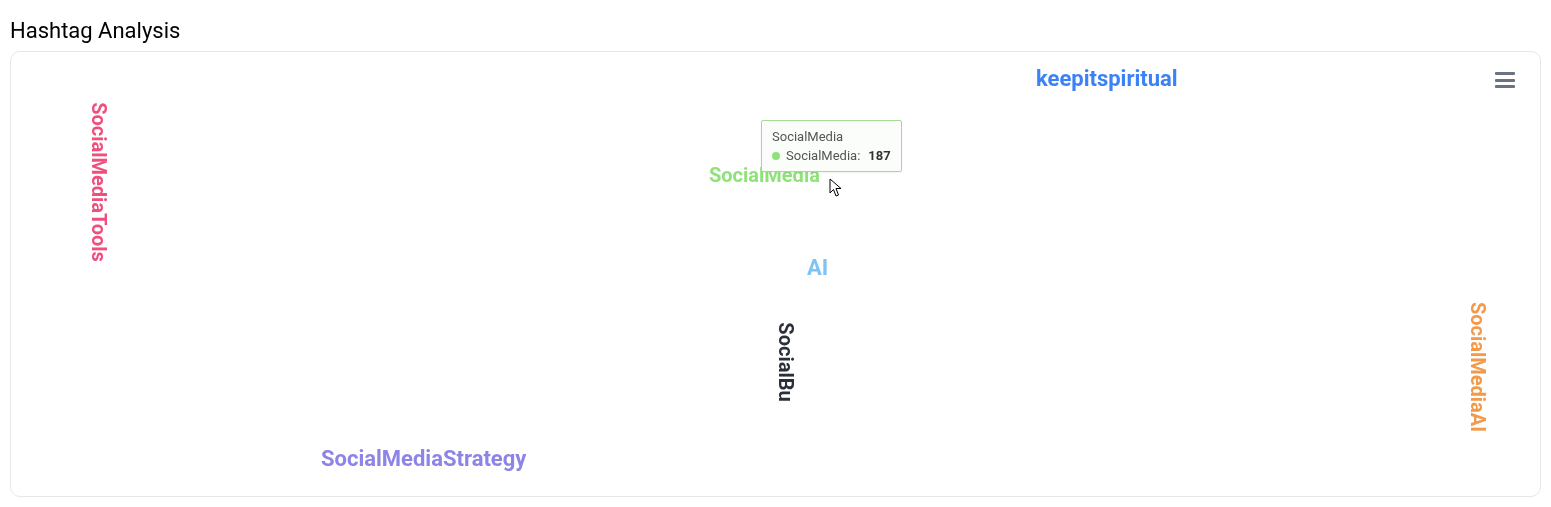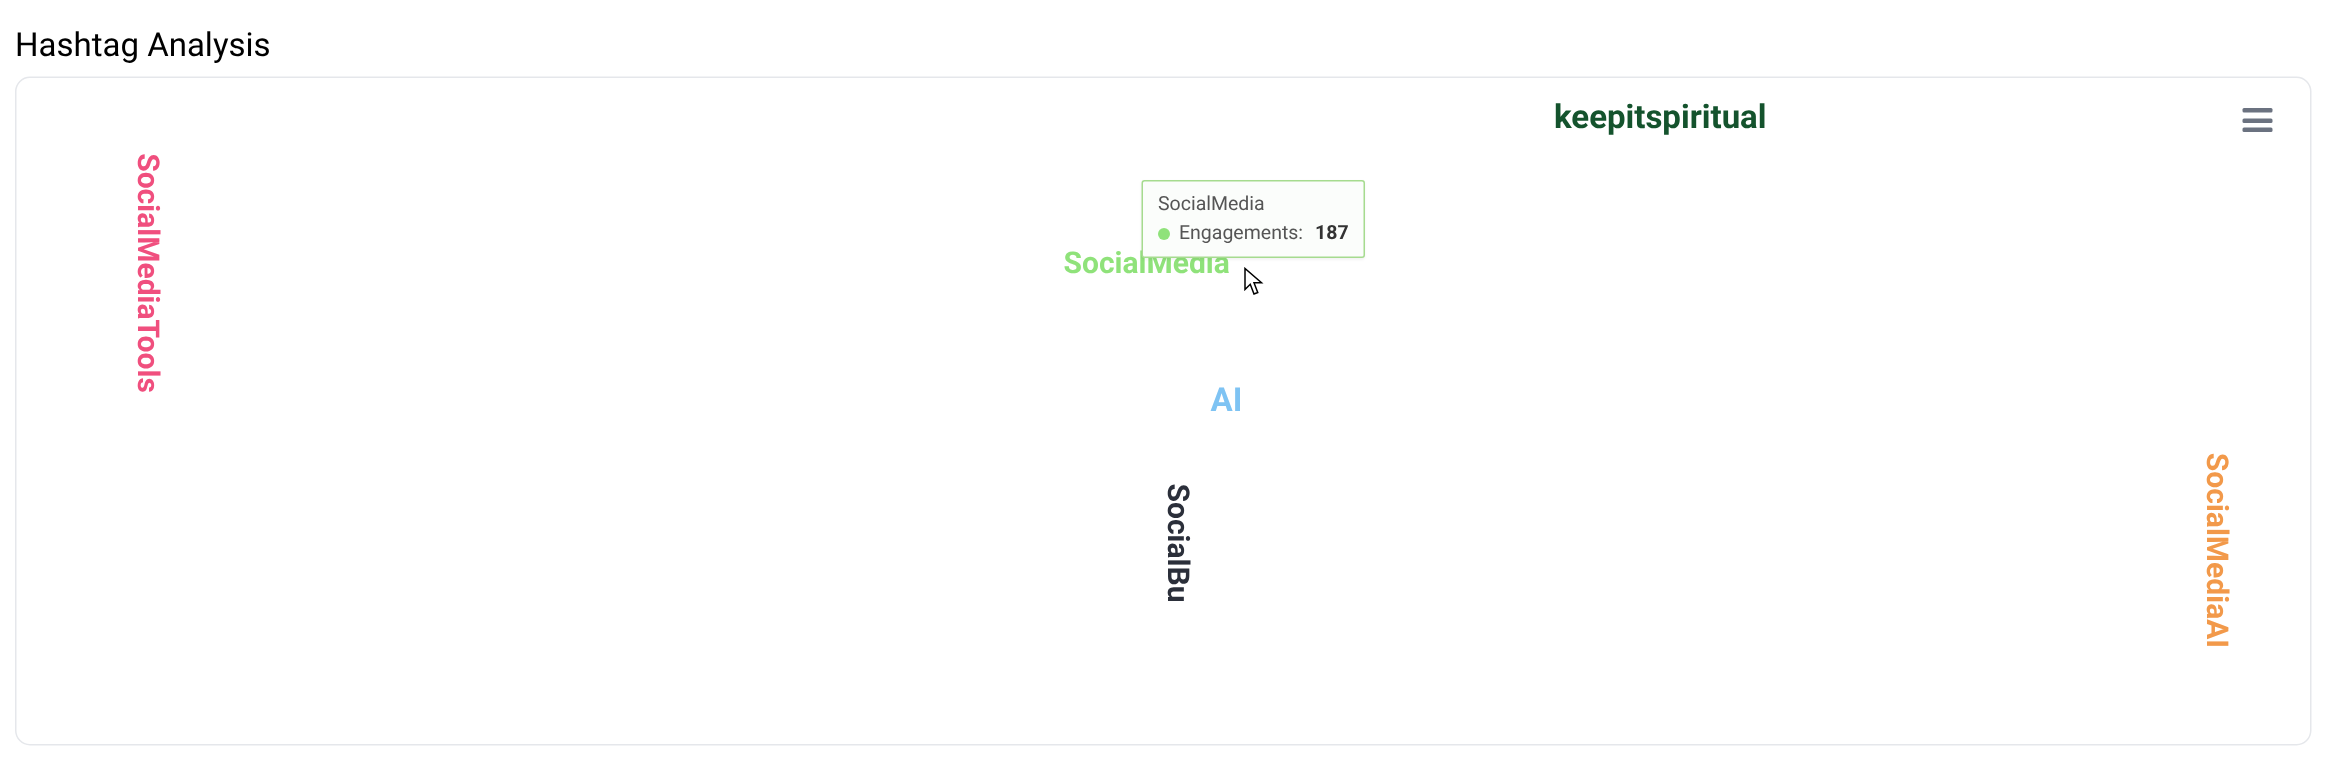--- a/index.html
+++ b/index.html
@@ -58,21 +58,21 @@
     }
     
     .w-socialmediatools {
       color: #f04f7e;
       font-size: 20px;
       top: 120px;
       left: 8px;
       transform: rotate(90deg);
     }
     .w-keepitspiritual {
-      color: #14532d;
+      color: #3b82f6;
       font-size: 22px;
       top: 16px;
       left: 1025px;
     }
     .w-socialmedia {
       color: #8fe27a;
       font-size: 20px;
       top: 113px;
       left: 698px;
     }
@@ -162,28 +162,29 @@
       <span></span>
       <span></span>
   </div>
 
   <div class="wordcloud">
     <div class="word w-socialmediatools">SocialMediaTools</div>
     <div class="word w-keepitspiritual">keepitspiritual</div>
     <div class="word w-socialmedia">SocialMedia</div>
     <div class="word w-ai">AI</div>
     <div class="word w-socialbu">SocialBu</div>
+    <div class="word w-socialmediastrategy">SocialMediaStrategy</div>
     <div class="word w-socialmediaai">SocialMediaAI</div>
   </div>
 
   <div class="tooltip">
     <div class="tooltip-title">SocialMedia</div>
     <div class="tooltip-row">
       <span class="tooltip-dot"></span>
-      <span>Engagements:</span>
+      <span>SocialMedia:</span>
       <span class="tooltip-value">187</span>
     </div>
   </div>
 
   <svg class="cursor" viewBox="0 0 14 20">
     <path d="M1 1 L1 15 L4.5 11.5 L7 18 L9.5 17 L7 10.5 L12 10.5 Z" fill="#fff" stroke="#000" stroke-width="1"></path>
   </svg>
 
 </div>
 

